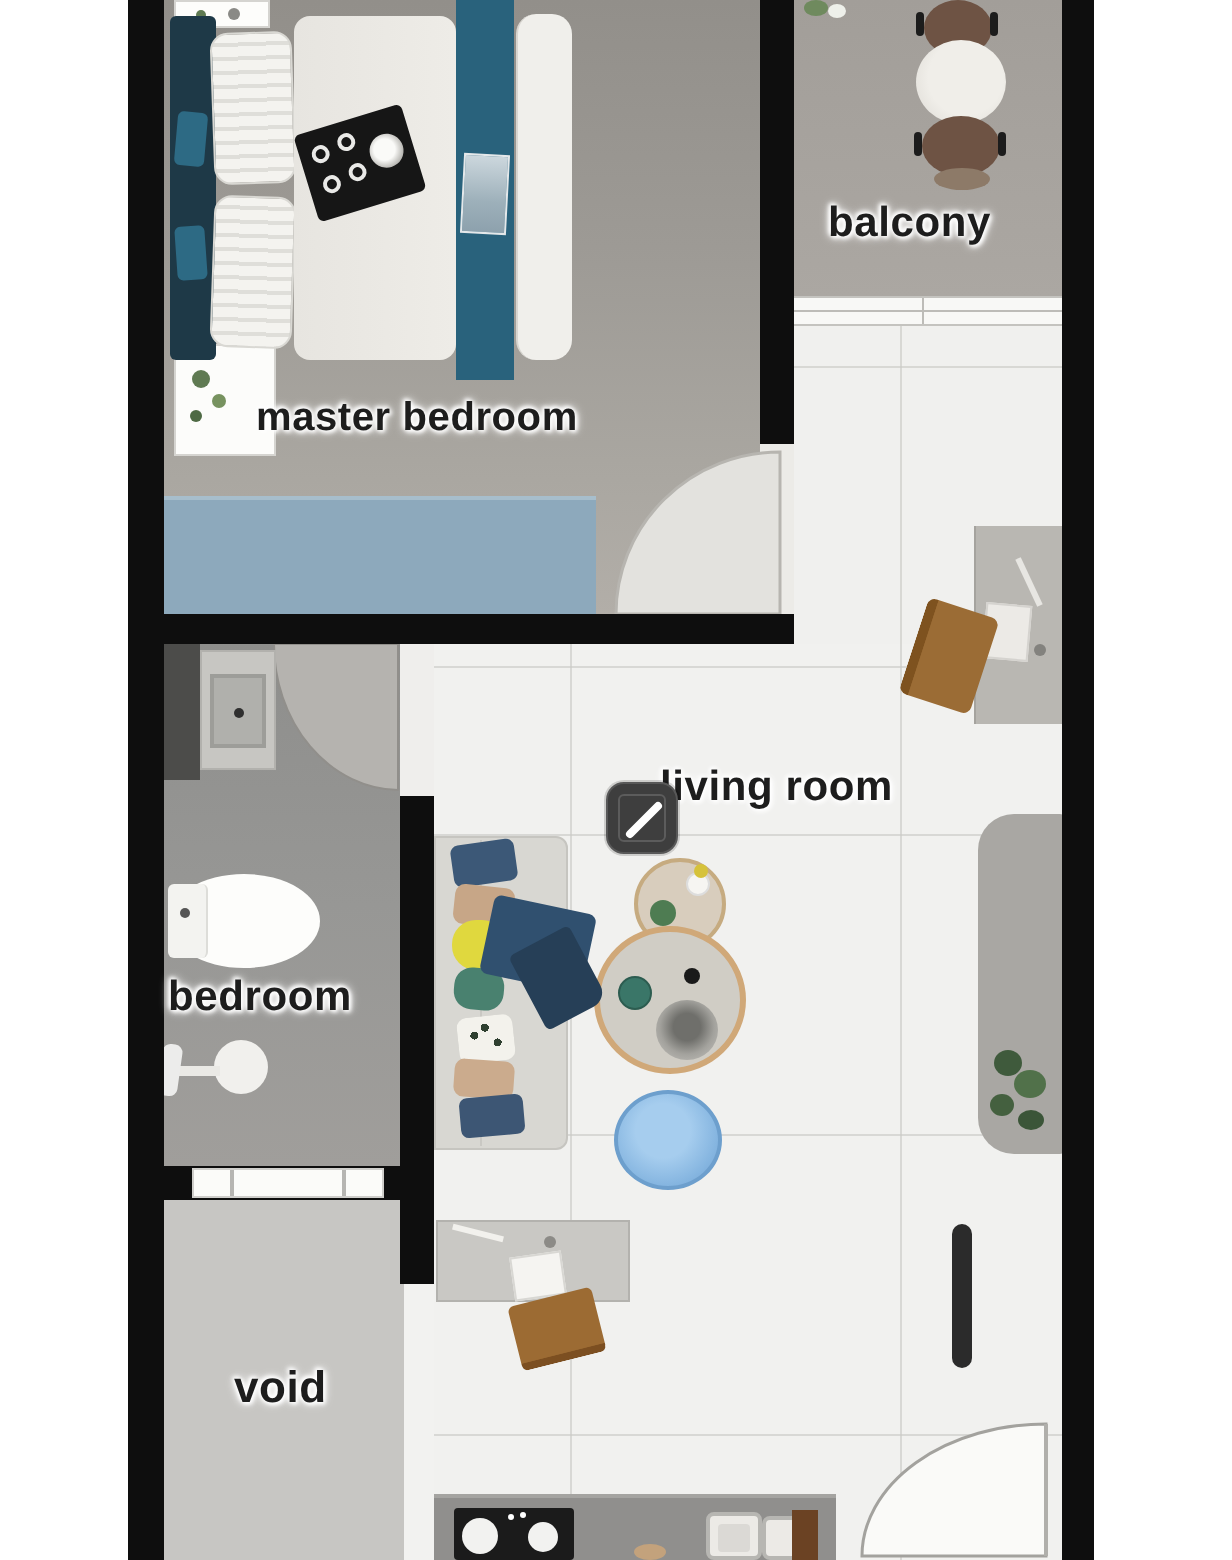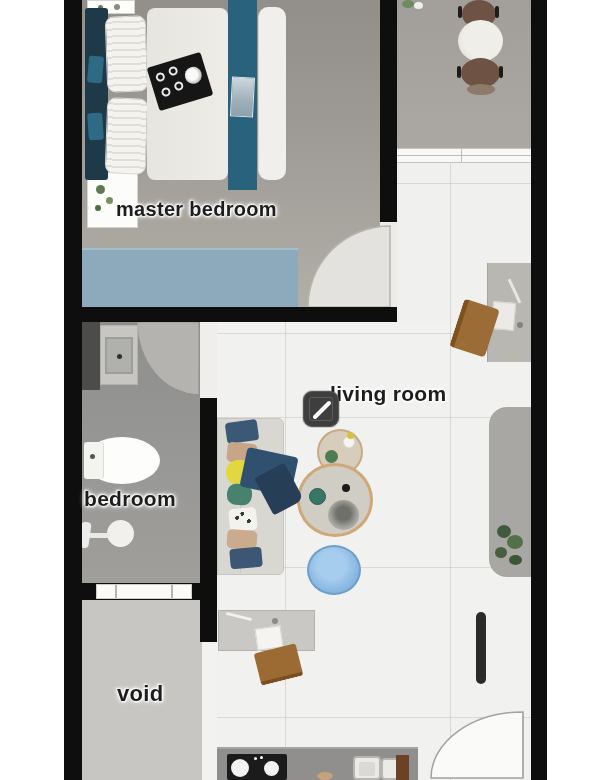--- a/index.html
+++ b/index.html
@@ -146,21 +146,21 @@
   .cook-dot{width:3px;height:3px;border-radius:50%;background:#fff;}
   .sink-box{background:#eceae6;border:2px solid #b7b6b2;border-radius:4px;}
   #cutting-board{left:396px;top:755px;width:13px;height:25px;background:#6b4223;}
   #kitchen-blob{left:317px;top:772px;width:16px;height:8px;border-radius:50%;background:#c3a27c;}
 
   
   .room-label{
     z-index:8;color:#1d1d1d;font-weight:700;white-space:nowrap;letter-spacing:.3px;
     text-shadow:0 0 2px #fff,0 0 4px #fff,1px 1px 2px #fff,-1px -1px 2px #fff,0 0 6px rgba(255,255,255,.9);
   }
-  #label-master-bedroom{left:116px;top:198px;font-size:20px;}
+  #label-master-bedroom{left:128px;top:198px;font-size:20px;}
   #label-balcony{left:414px;top:100px;font-size:21px;}
   #label-living-room{left:330px;top:382px;font-size:21px;}
   #label-washroom{left:84px;top:487px;font-size:21px;}
   #label-void{left:117px;top:681px;font-size:22px;}
 
   
   #edit-icon-button{left:303px;top:391px;width:36px;height:36px;background:#3e3e3e;
     border:1px solid #585858;border-radius:9px;z-index:9;cursor:pointer;
     box-shadow:0 0 0 1px rgba(0,0,0,.15);}
   #edit-icon-button .inner{left:5px;top:5px;width:24px;height:24px;border:1px solid #5c5c5c;border-radius:3px;}
@@ -320,20 +320,21 @@
   <div id="balcony-window">
     <div class="wline"></div>
     <div class="wdiv"></div>
   </div>
   <div id="washroom-window">
     <div class="tick" style="left:18px;"></div>
     <div class="tick" style="left:74px;"></div>
   </div>
 
   <div class="room-label" id="label-master-bedroom">master bedroom</div>
+  <div class="room-label" id="label-balcony">balcony</div>
   <div class="room-label" id="label-living-room">living room</div>
   <div class="room-label" id="label-washroom">bedroom</div>
   <div class="room-label" id="label-void">void</div>
 
   <div id="edit-icon-button">
     <div class="inner"></div>
     <svg width="36" height="36" style="left:0;top:0;">
       <line x1="11" y1="25" x2="25" y2="11" stroke="#ffffff" stroke-width="4" stroke-linecap="round"></line>
     </svg>
   </div>

